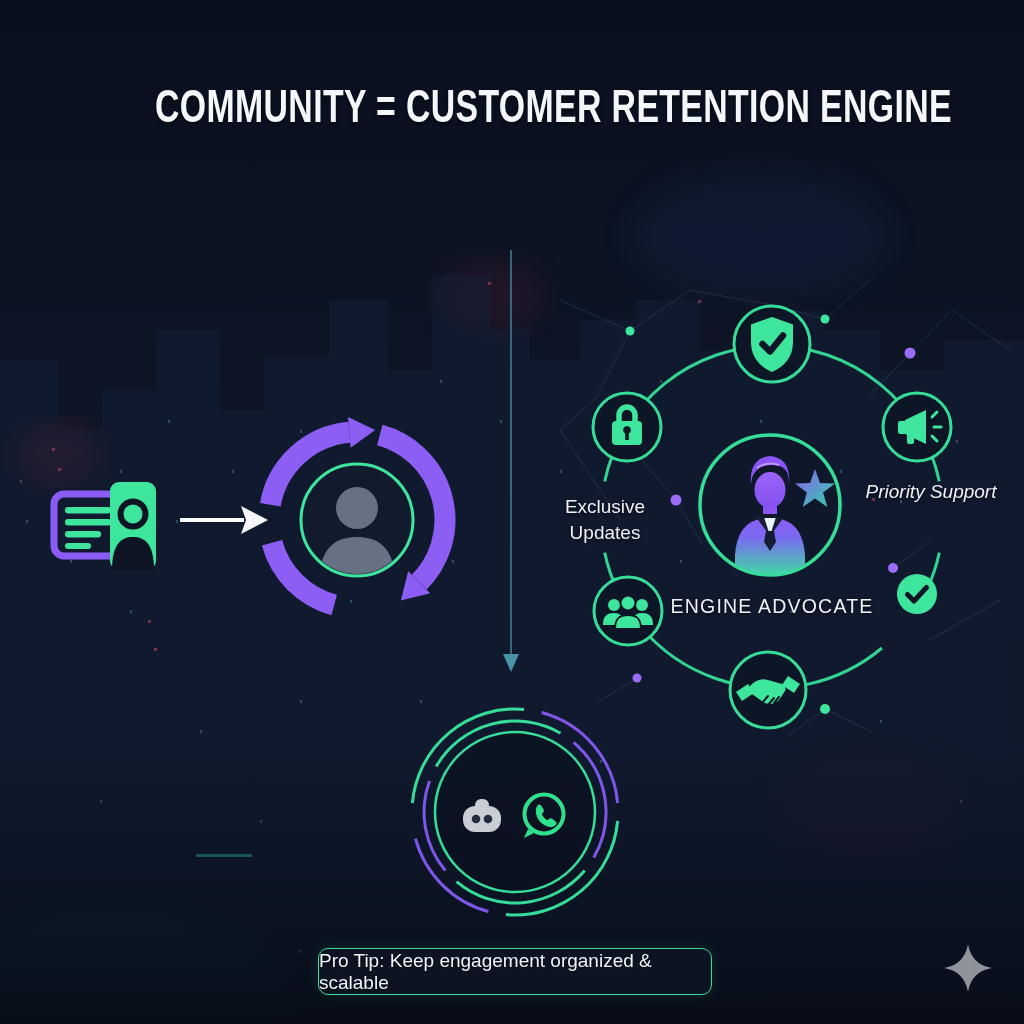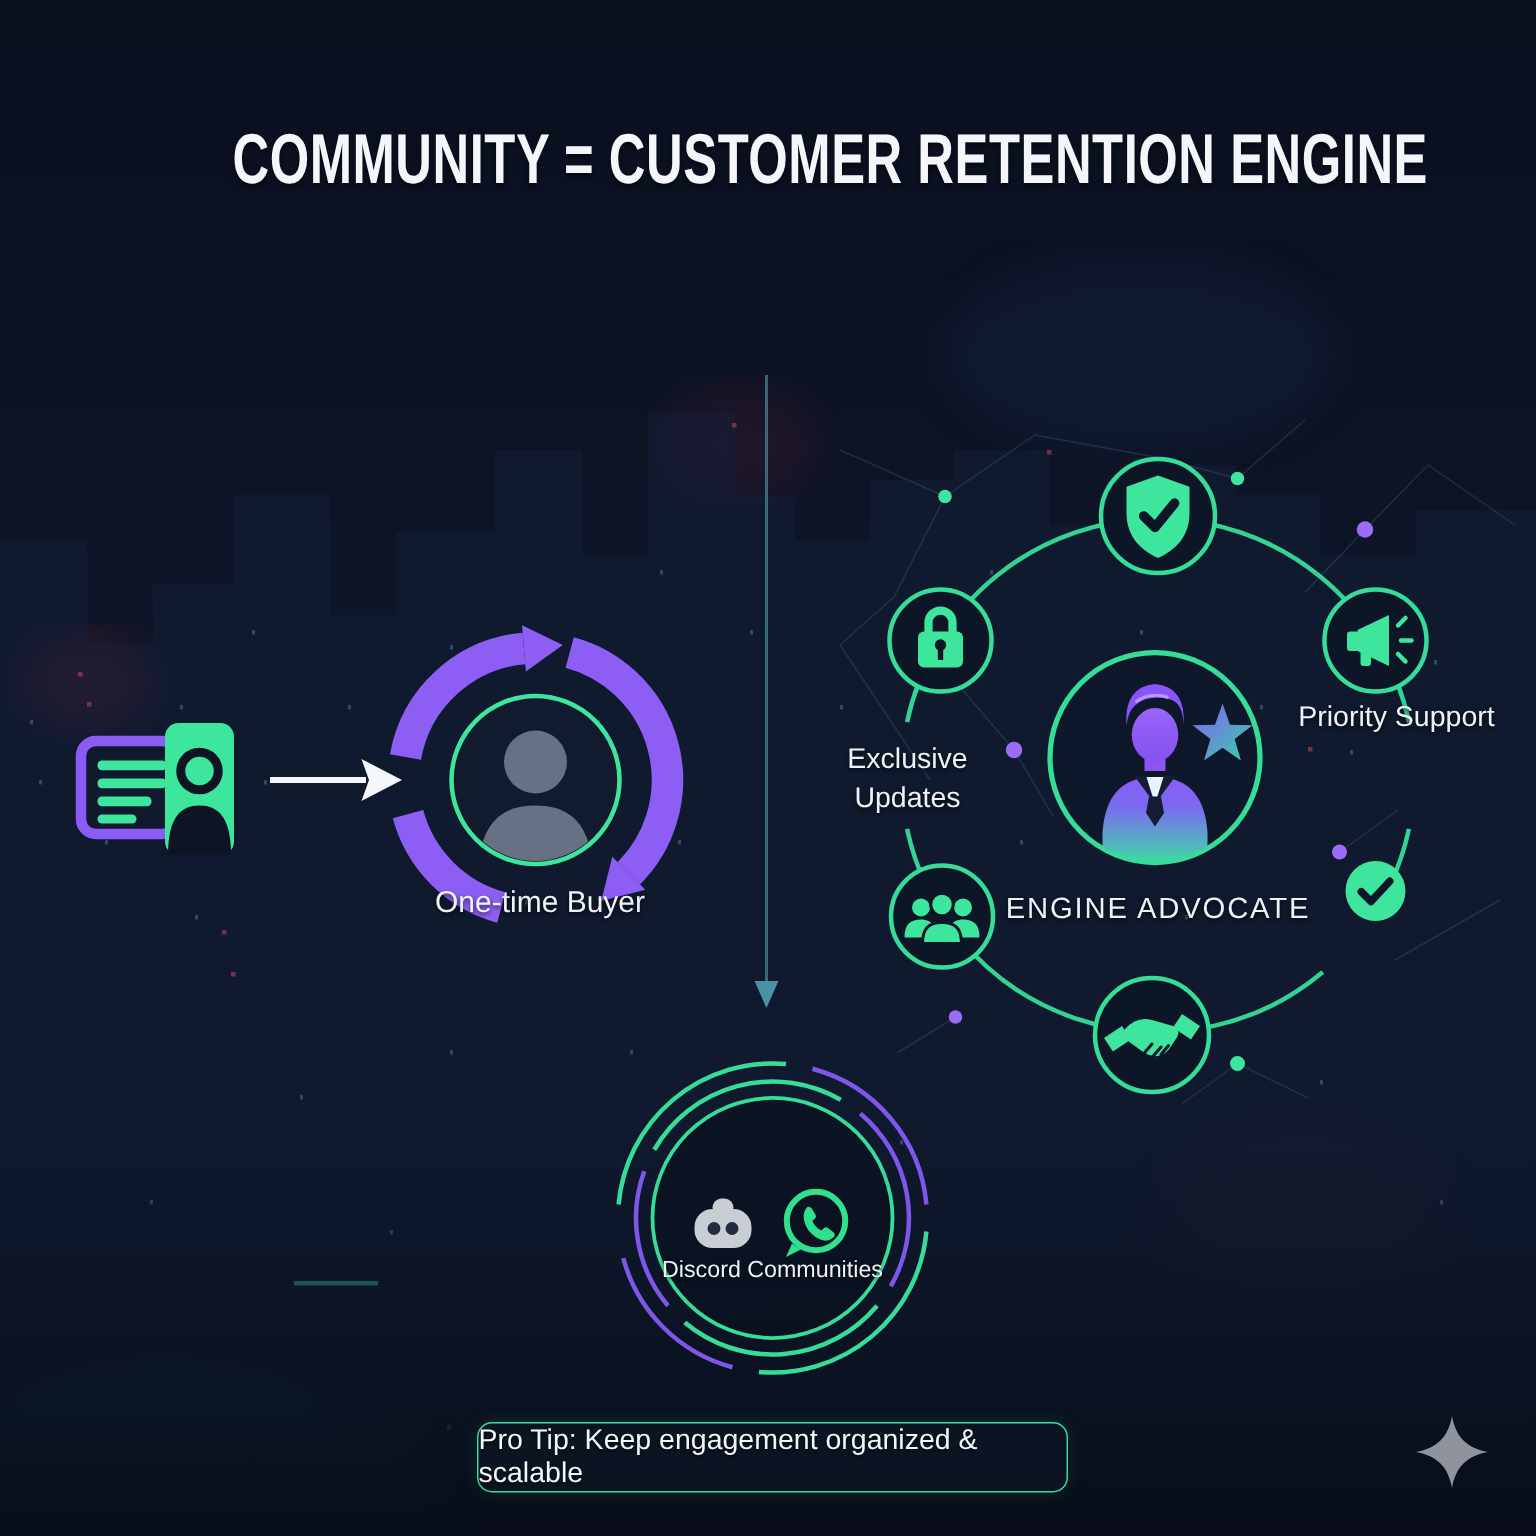--- a/index.html
+++ b/index.html
@@ -14,21 +14,21 @@
     font-size:47px;font-weight:800;color:#f4f6fa;letter-spacing:.5px;
     text-shadow:0 2px 4px rgba(0,0,0,.55);white-space:nowrap;
   }
   .title span{display:inline-block;transform:scaleX(.72);transform-origin:center;}
   .lbl{
     text-align:center;color:#eef1f6;text-shadow:0 1px 3px rgba(0,0,0,.7);
     font-size:19px;line-height:26px;font-weight:400;
   }
   .lbl-buyer{left:260px;top:589px;width:200px;font-size:20px;}
   .lbl-exclusive{left:535px;top:494px;width:140px;}
-  .lbl-priority{left:861px;top:466px;width:140px;}
+  .lbl-priority{left:861px;top:479px;width:140px;font-style:italic;}
   .lbl-advocate{left:667px;top:593px;width:210px;font-size:19.5px;letter-spacing:1.2px;font-weight:500;}
   .lbl-repeat{left:842px;top:608px;width:150px;}
   .circle-title{left:430px;top:756px;width:170px;font-size:20px;font-weight:700;letter-spacing:.5px;}
   .circle-caption{left:420px;top:834px;width:190px;font-size:15.5px;font-weight:400;}
   .protip{
     left:318px;top:948px;width:392px;height:45px;
     border:1.6px solid #3bdc98;border-radius:10px;
     background:rgba(14,22,38,.72);
     display:flex;align-items:center;
     font-size:19px;color:#f2f5fa;text-shadow:0 1px 2px rgba(0,0,0,.6);
@@ -201,21 +201,20 @@
       <path d="M87.2,195 A88,88 0 0 1 25,132.8"></path>
     </g>
     <polygon points="128.2,20 103.6,37.7 101,6.9" fill="#8d5ef3"></polygon>
     <polygon points="153.8,190.6 183.2,183.2 161.2,161.2" fill="#8d5ef3"></polygon>
     <circle cx="110" cy="110" r="56" fill="rgba(19,28,46,.78)" stroke="#3ee69d" stroke-width="3"></circle>
     <g clip-path="url(#buyerClip)">
       <circle cx="110" cy="98" r="21" fill="#687083"></circle>
       <path d="M72,168 C74,136 90,127 110,127 C130,127 146,136 148,168 L148,172 L72,172 Z" fill="#687083"></path>
     </g>
   </svg>
-  <div class="abs lbl lbl-buyer">One-time Buyer</div>
 
   <svg class="abs" style="left:730px;top:302px;" width="84" height="84" viewBox="0 0 84 84">
     <circle cx="42" cy="42" r="38" fill="#0d1627" stroke="#35dd99" stroke-width="3"></circle>
     <path d="M42,15 L63,22.5 L63,40 C63,55.5 54,64.5 42,70 C30,64.5 21,55.5 21,40 L21,22.5 Z" fill="#3ee69d"></path>
     <path d="M32.5,42 L40,49.5 L53,33.5" fill="none" stroke="#0d1627" stroke-width="6.5" stroke-linecap="round" stroke-linejoin="round"></path>
   </svg>
 
   <svg class="abs" style="left:589px;top:389px;" width="76" height="76" viewBox="0 0 76 76">
     <circle cx="38" cy="38" r="34" fill="#0d1627" stroke="#35dd99" stroke-width="3"></circle>
     <path d="M30,33 L30,26 a8,8 0 0 1 16,0 L46,33" fill="none" stroke="#3ee69d" stroke-width="5.5"></path>
@@ -326,21 +325,20 @@
     <rect x="17" y="3" width="14" height="12" rx="6" fill="#c9cdd4"></rect>
     <rect x="5" y="10" width="38" height="26" rx="12" fill="#c9cdd4"></rect>
     <circle cx="18" cy="23" r="4.3" fill="#232b3c"></circle>
     <circle cx="30" cy="23" r="4.3" fill="#232b3c"></circle>
   </svg>
   <svg class="abs" style="left:517px;top:789px;" width="54" height="54" viewBox="0 0 54 54">
     <circle cx="27" cy="25" r="19.5" fill="none" stroke="#2fe08c" stroke-width="4"></circle>
     <path d="M11,40 L7,49 L17,44 Z" fill="#2fe08c"></path>
     <path d="M20.5,16.5 Q22.5,14.5 24.3,16.8 L26.6,20.6 Q27.6,22.3 25.8,23.9 L24.6,25 Q26.4,29.3 30.6,31.3 L32,30 Q33.5,28.6 35.2,29.8 L38.6,32.5 Q40.6,34.2 38.4,36.2 Q34,40.2 27.2,36 Q20.4,31.8 19,24.4 Q18.2,19.8 20.5,16.5 Z" fill="#2fe08c"></path>
   </svg>
-  <div class="abs lbl circle-caption">Discord Communities</div>
 
   <div class="abs protip">
     <span>Pro Tip: Keep engagement organized &amp; scalable</span>
   </div>
 
   <svg class="abs" style="left:940px;top:940px;" width="56" height="56" viewBox="0 0 56 56">
     <path d="M28,4 C30.5,18 38,25.5 52,28 C38,30.5 30.5,38 28,52 C25.5,38 18,30.5 4,28 C18,25.5 25.5,18 28,4 Z" fill="#8e939c"></path>
   </svg>
 
 </div>

